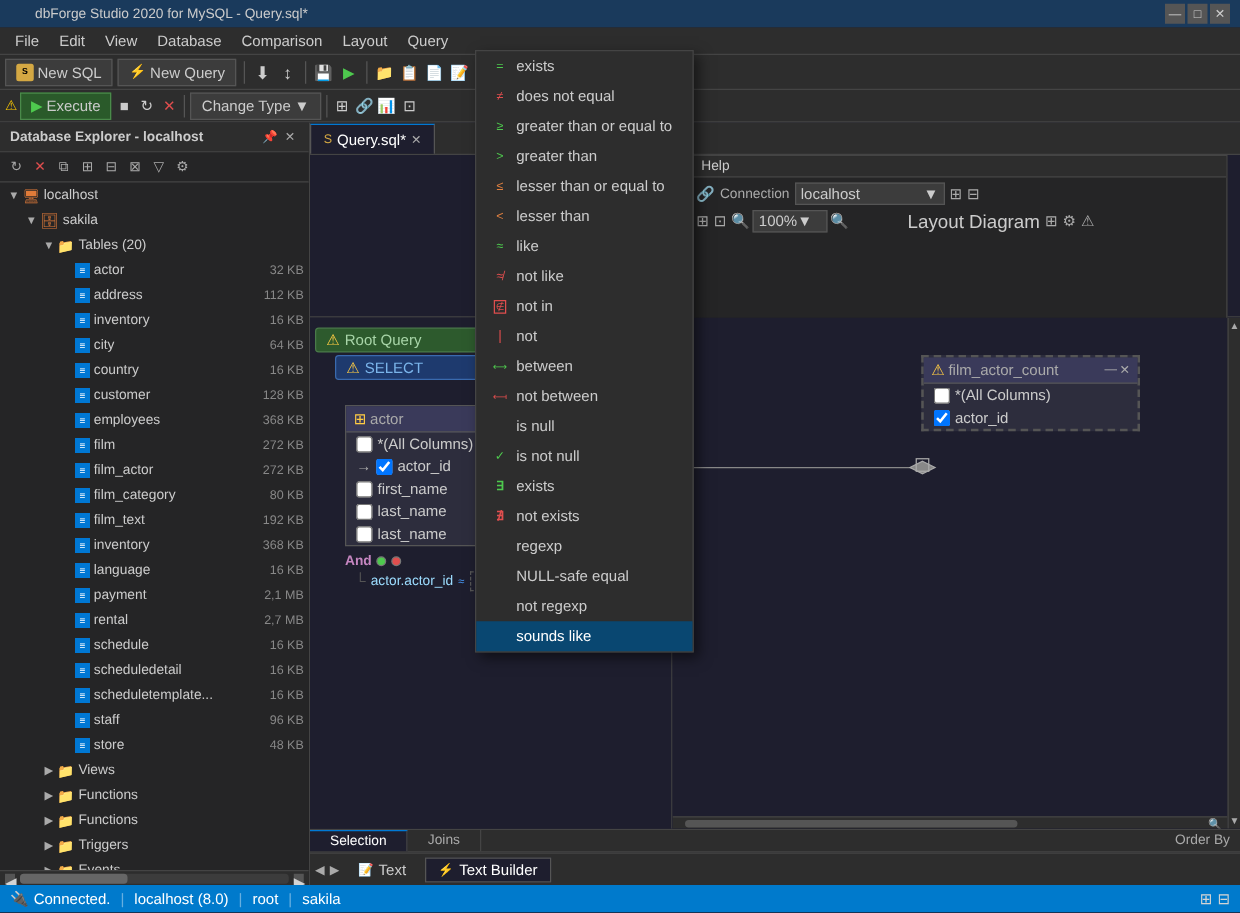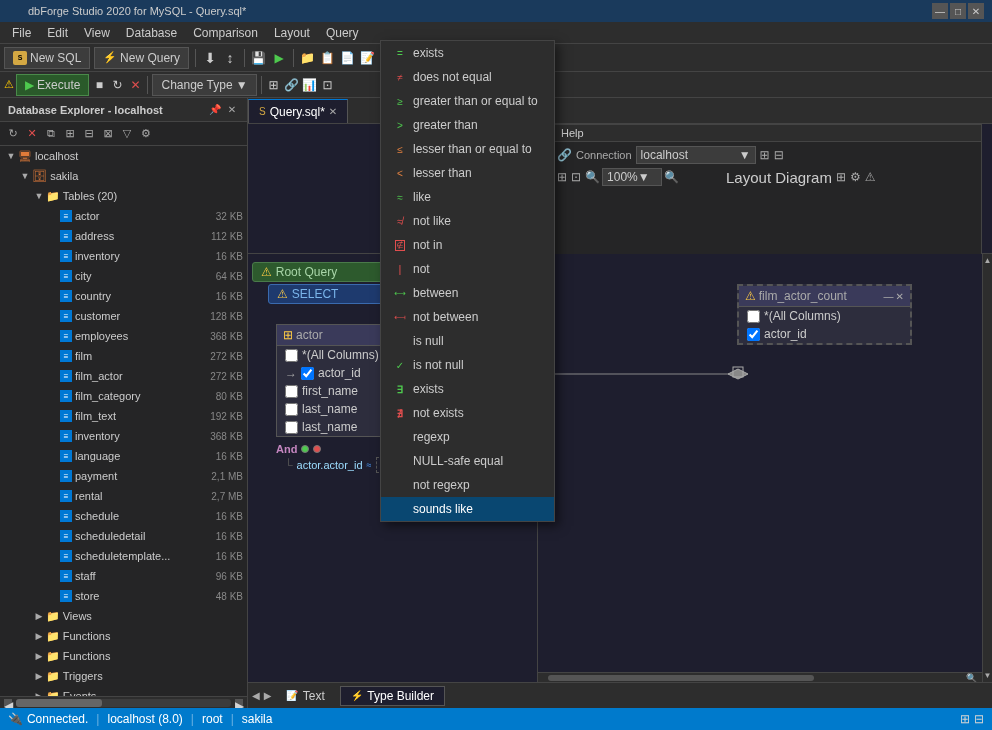--- a/index.html
+++ b/index.html
@@ -545,31 +545,37 @@
         </div>
 
         <div style="position:absolute;right:0;top:0;bottom:0;width:10px;background:#2d2d2d;border-left:1px solid #444;display:flex;flex-direction:column;align-items:center;">
           <div style="cursor:pointer;color:#aaa;font-size:8px;margin-top:2px;">▲</div>
           <div style="flex:1;"></div>
           <div style="cursor:pointer;color:#aaa;font-size:8px;margin-bottom:2px;">▼</div>
         </div>
       </div>
     </div>
 
+    <div style="display:flex;background:#2d2d2d;border-top:1px solid #444;border-bottom:1px solid #444;">
+      <div style="padding:2px 16px;color:#fff;font-size:11px;border-right:1px solid #444;cursor:pointer;background:#1e1e2e;border-top:1px solid #0078d4;">Selection</div>
+      <div style="padding:2px 16px;color:#aaa;font-size:11px;border-right:1px solid #444;cursor:pointer;">Joins</div>
+      <div style="flex:1;"></div>
+      <div style="padding:2px 8px;color:#aaa;font-size:11px;cursor:pointer;">Order By</div>
+    </div>
 
     <div class="bottom-tabs">
       <span style="color:#aaa;font-size:10px;cursor:pointer;">◀</span>
       <span style="color:#aaa;font-size:10px;cursor:pointer;">▶</span>
       <div class="bottom-tab">
         <span style="font-size:10px;">📝</span>
         <span>Text</span>
       </div>
       <div class="bottom-tab active">
         <span style="font-size:10px;">⚡</span>
-        <span>Type Builder</span>
+        <span>Text Builder</span>
       </div>
     </div>
   </div>
 </div>
 
 <div class="dropdown-menu">
   <div class="dropdown-item">
     <span class="dropdown-icon">
         <span style="color:#4ec94e;font-size:10px;">=</span>
       </span>

